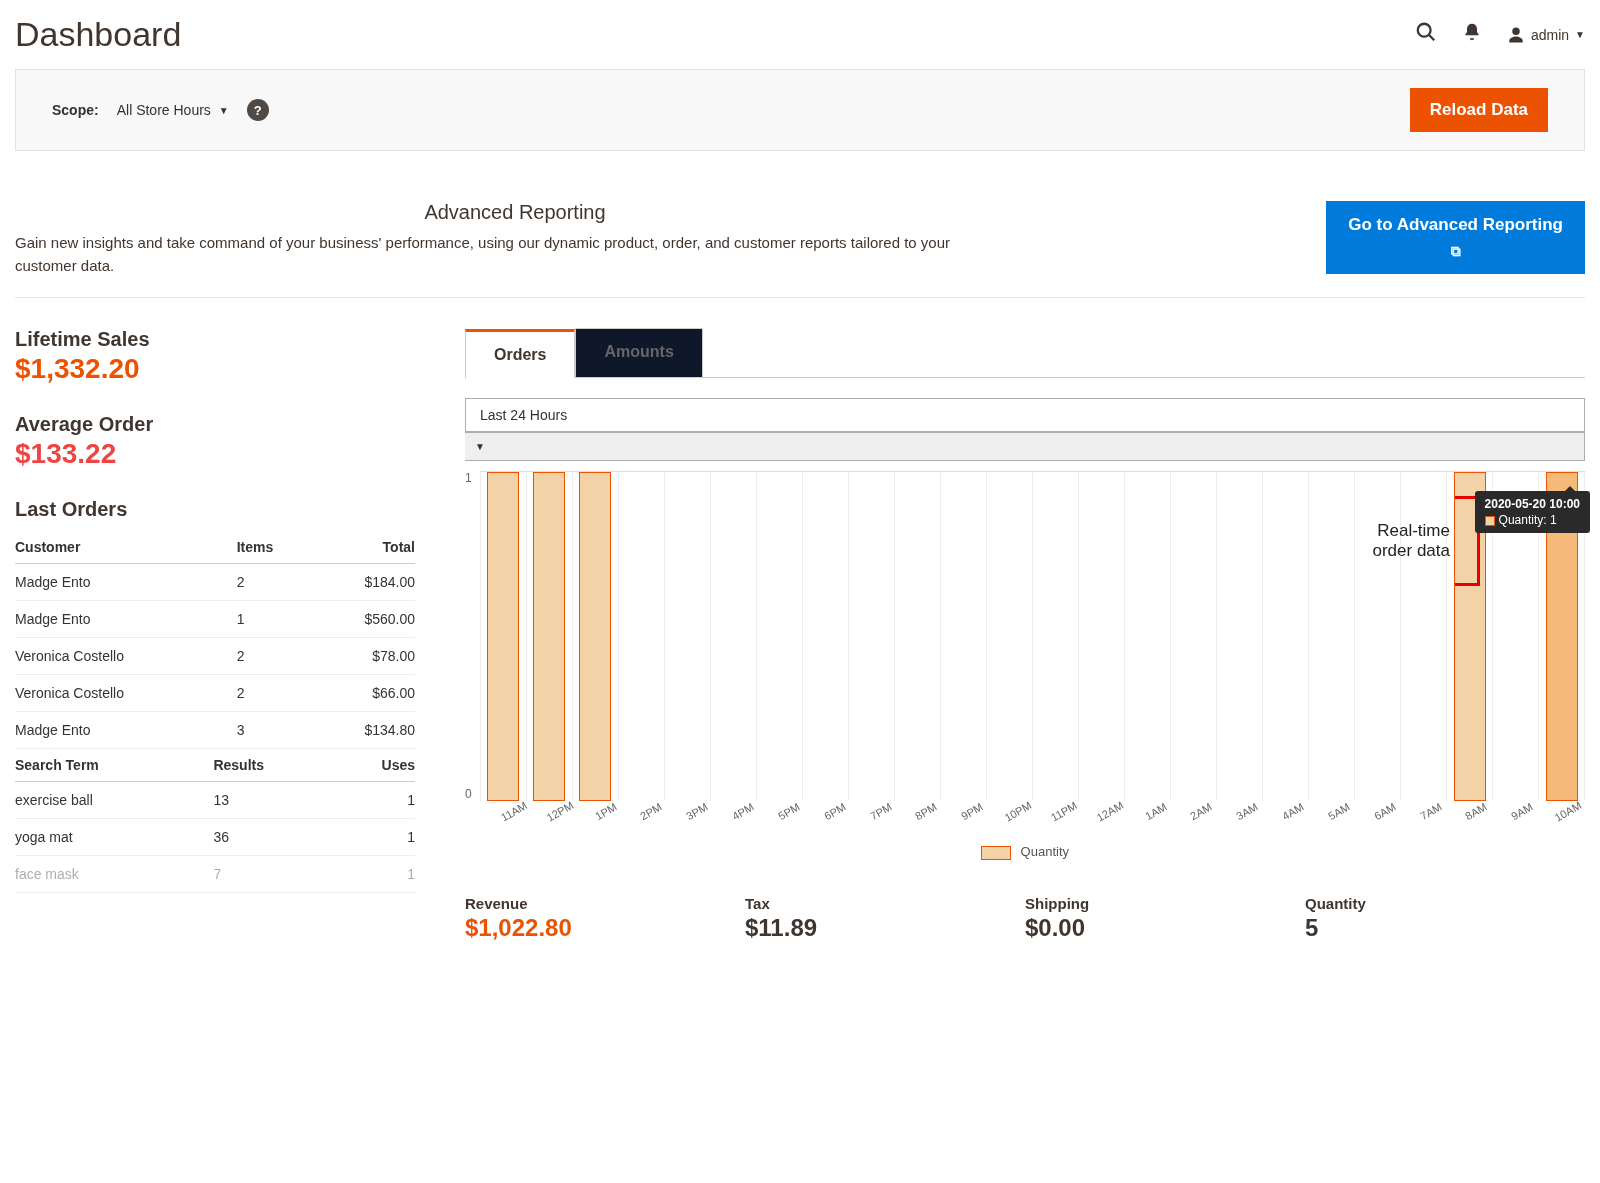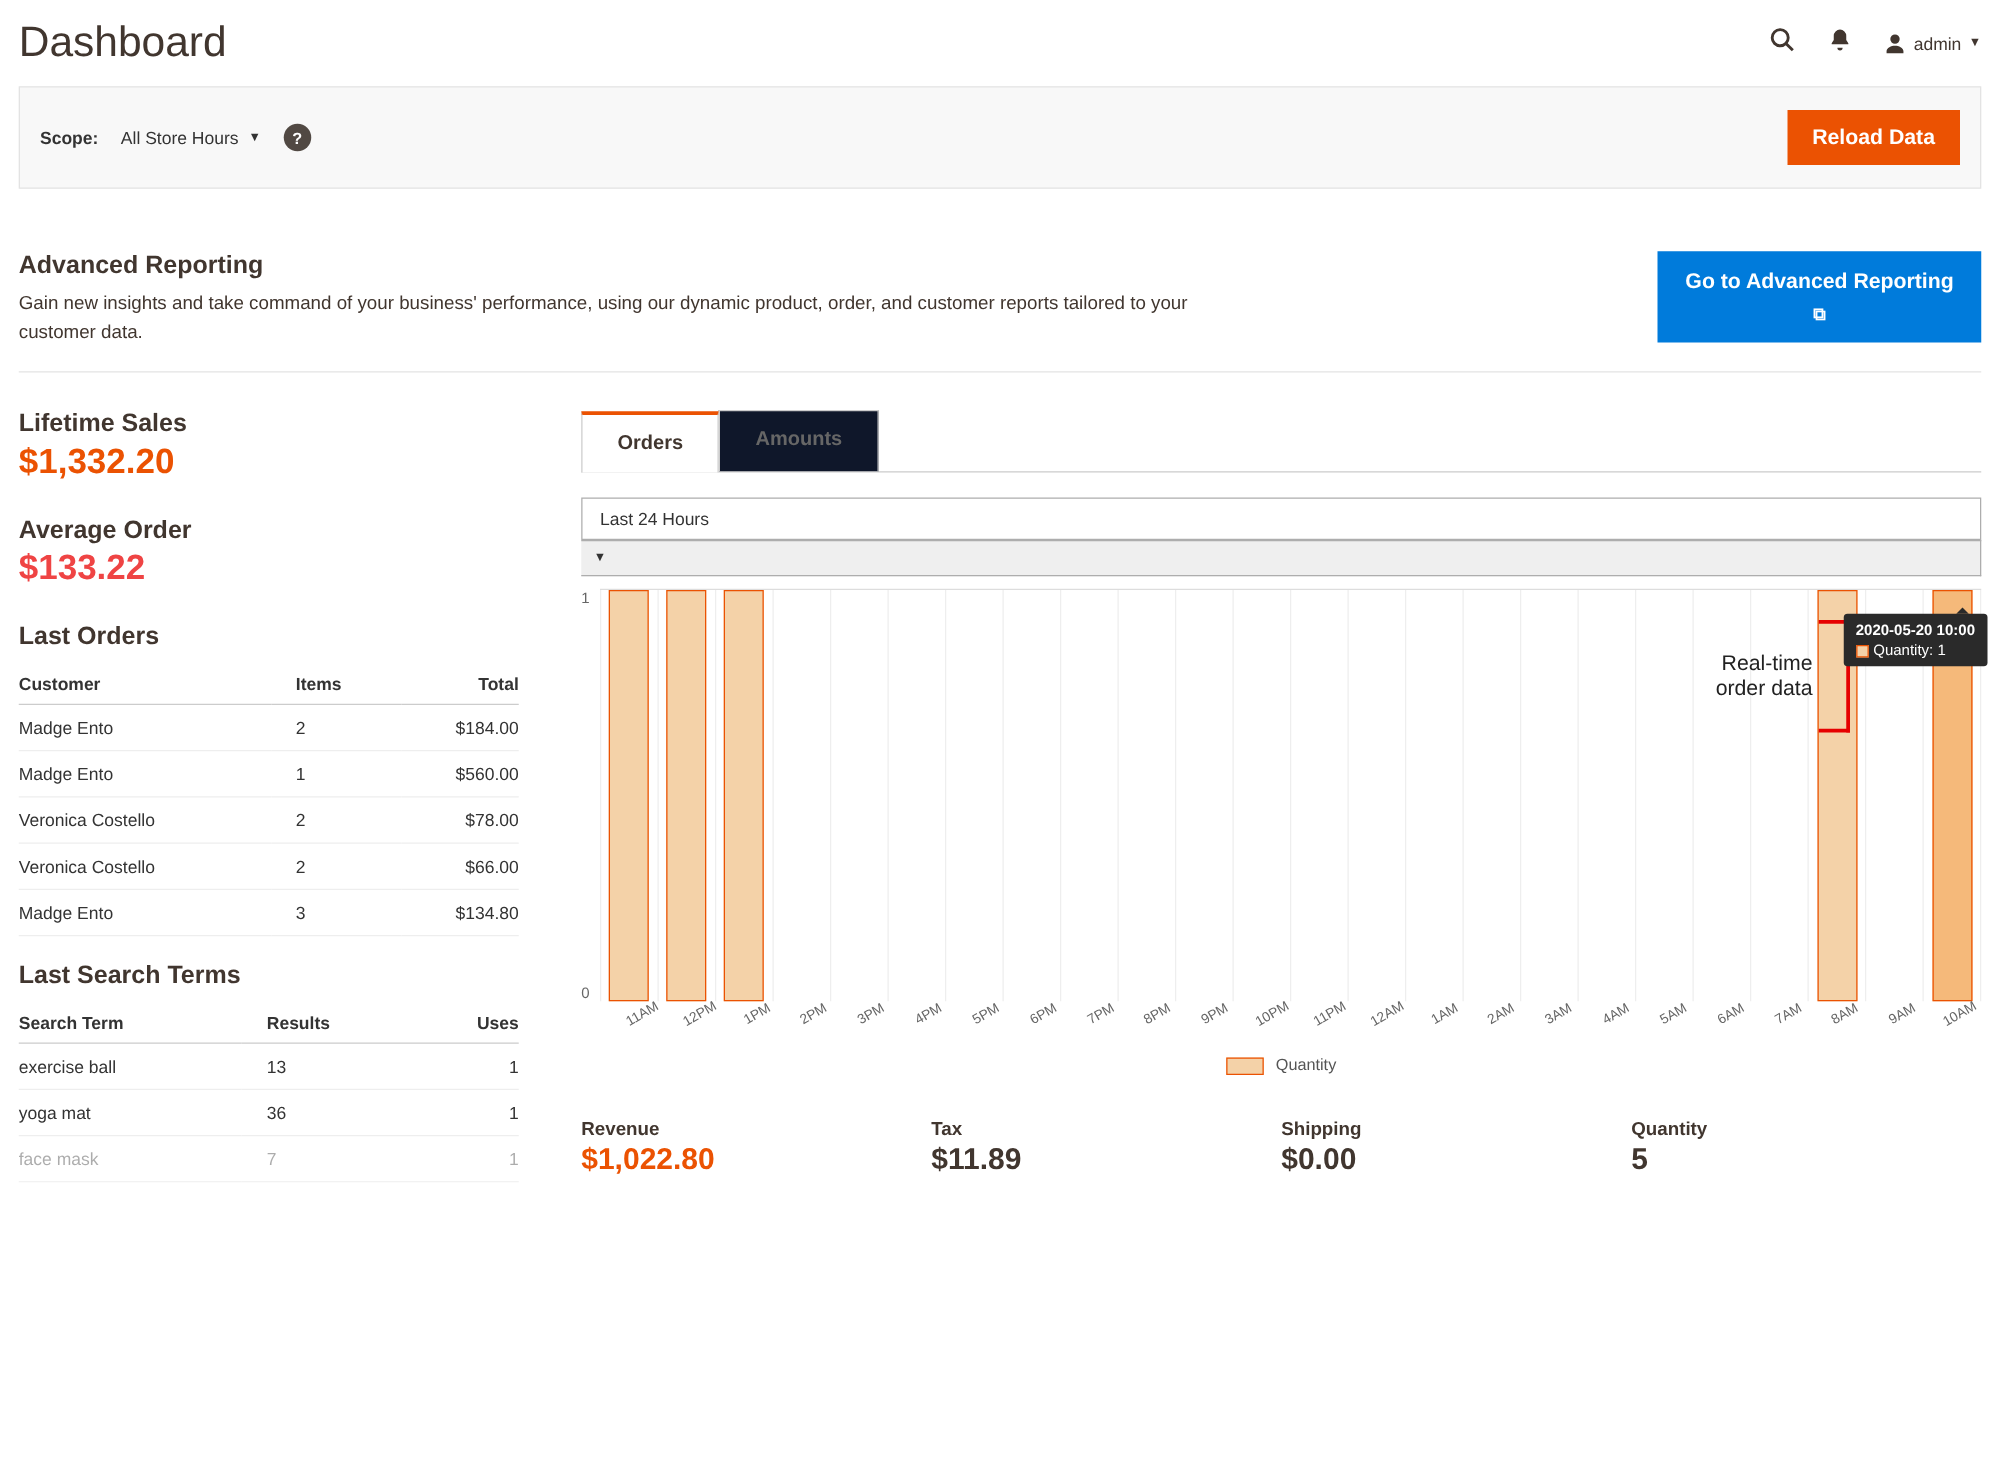--- a/index.html
+++ b/index.html
@@ -7,30 +7,30 @@
 .container { padding: 0 15px; }
 
 .header { display: flex; align-items: center; justify-content: space-between; padding: 15px 0; }
 .page-title { font-size: 34px; font-weight: 400; color: #41362f; }
 .header-actions { display: flex; align-items: center; gap: 25px; }
 .icon-btn { cursor: pointer; font-size: 20px; color: #41362f; }
 .admin-user { display: flex; align-items: center; gap: 6px; cursor: pointer; font-size: 14px; color: #41362f; }
 .admin-user svg { width: 18px; height: 18px; }
 .caret { font-size: 10px; }
 
-.scope-bar { background: #f8f8f8; border: 1px solid #e3e3e3; display: flex; align-items: center; justify-content: space-between; padding: 18px 16px; margin-bottom: 30px; }
+.scope-bar { background: #f8f8f8; border: 1px solid #e3e3e3; display: flex; align-items: center; justify-content: space-between; padding: 18px 36px; margin-bottom: 30px; }
 .scope-left { display: flex; align-items: center; gap: 18px; }
 .scope-label { font-weight: 600; }
 .scope-select { display: flex; align-items: center; gap: 8px; cursor: pointer; }
 .help-icon { display: inline-flex; width: 22px; height: 22px; background: #514943; color: #fff; border-radius: 50%; align-items: center; justify-content: center; font-size: 13px; font-weight: bold; cursor: pointer; }
 .btn-primary { background: #eb5202; color: #fff; border: none; padding: 12px 20px; font-size: 17px; font-weight: 600; cursor: pointer; }
 
 .adv-reporting { display: flex; justify-content: space-between; align-items: flex-start; padding: 20px 0; border-bottom: 1px solid #e3e3e3; margin-bottom: 30px; }
 .adv-left { max-width: 1000px; }
-.adv-title { font-size: 20px; font-weight: 700; color: #41362f; margin-bottom: 8px; }
+.adv-title { font-size: 20px; font-weight: 400; color: #41362f; margin-bottom: 8px; text-align: center; }
 .adv-desc { font-size: 15px; color: #41362f; line-height: 1.5; }
 .btn-blue { background: #007bdb; color: #fff; border: none; padding: 14px 22px; font-size: 17px; font-weight: 600; cursor: pointer; display: flex; align-items: center; gap: 8px; flex-direction: column; }
 .ext-icon { font-size: 14px; }
 
 .main { display: flex; gap: 50px; }
 .sidebar { width: 400px; flex-shrink: 0; }
 .content { flex: 1; }
 
 .stat-block { margin-bottom: 28px; }
 .stat-label { font-size: 20px; font-weight: 600; color: #41362f; margin-bottom: 2px; }
@@ -177,21 +177,20 @@
               <td class="num">$66.00</td>
             </tr>
             <tr>
               <td>Madge Ento</td>
               <td class="mid">3</td>
               <td class="num">$134.80</td>
             </tr>
           </tbody>
       </table>
 
-      <div class="section-title">Last Search Terms</div>
       <table class="data-table">
         <thead>
             <tr>
           <th>Search Term</th>
           <th class="mid">Results</th>
           <th class="num">Uses</th>
         </tr>
           </thead>
         <tbody id="terms-body">
             <tr>

